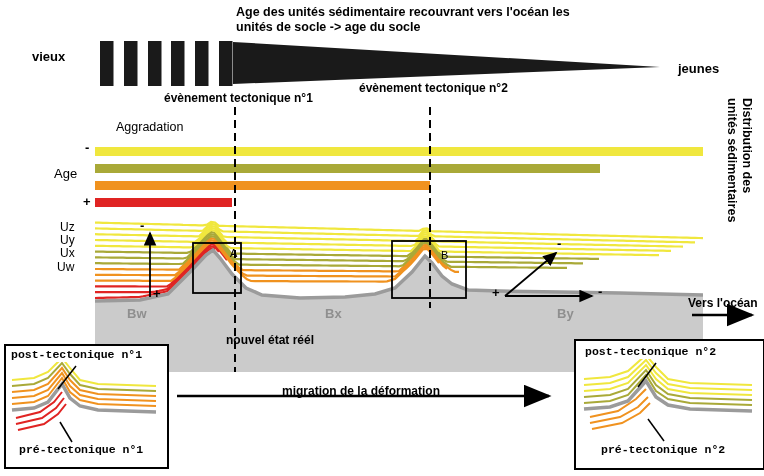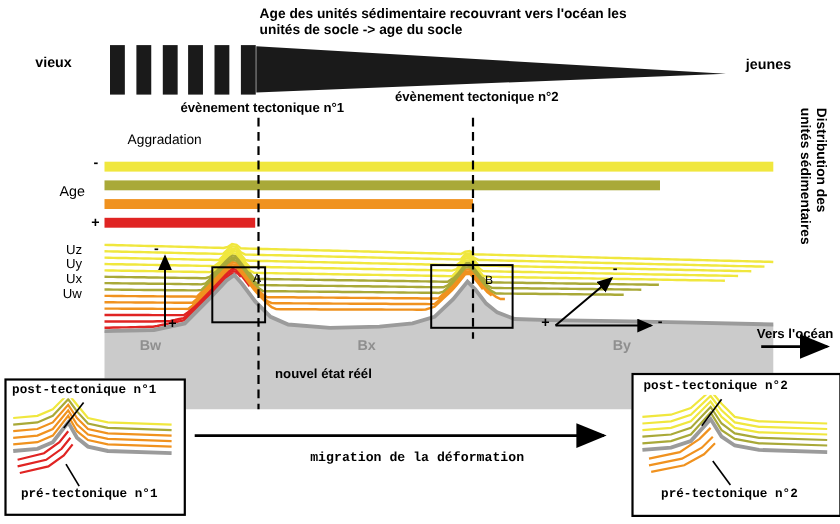--- a/index.html
+++ b/index.html
@@ -93,21 +93,21 @@
     <line class="arr" x1="505" y1="296" x2="556" y2="253" marker-end="url(#ah)"></line>
     <line class="arr" x1="505" y1="296" x2="592" y2="296" marker-end="url(#ah)"></line>
     <line class="arrbig" x1="692" y1="315" x2="752" y2="315" marker-end="url(#ah2)"></line>
     <line class="arrbig" x1="177" y1="396" x2="549" y2="396" marker-end="url(#ah2)"></line>
   </svg>
 
   <div class="lbl b t125" style="left:236px;top:5px;">Age des unités sédimentaire recouvrant vers l'océan les</div>
   <div class="lbl b t125" style="left:236px;top:20px;text-align:right;">unités de socle -&gt; age du socle</div>
 
   <div class="lbl b t13" style="left:32px;top:49px;">vieux</div>
-  <div class="lbl b t13" style="left:678px;top:51px;">jeunes</div>
+  <div class="lbl b t13" style="left:678px;top:61px;">jeunes</div>
 
   <div class="lbl b" style="left:164px;top:91px;">évènement tectonique n°1</div>
   <div class="lbl b" style="left:359px;top:81px;">évènement tectonique n°2</div>
 
   <div class="lbl t125" style="left:116px;top:120px;">Aggradation</div>
 
   <div class="lbl vert" style="left:724px;top:98px;height:180px;">
     <div>Distribution des</div>
     <div>unités sédimentaires</div>
   </div>
@@ -128,22 +128,22 @@
   <div class="lbl b t13 graytxt" style="left:325px;top:306px;">Bx</div>
   <div class="lbl b t13 graytxt" style="left:557px;top:306px;">By</div>
 
   <div class="lbl sign" style="left:140px;top:218px;">-</div>
   <div class="lbl sign" style="left:153px;top:286px;">+</div>
   <div class="lbl sign" style="left:492px;top:285px;">+</div>
   <div class="lbl sign" style="left:598px;top:284px;">-</div>
   <div class="lbl sign" style="left:557px;top:236px;">-</div>
 
   <div class="lbl b" style="left:688px;top:296px;">Vers l'océan</div>
-  <div class="lbl b" style="left:250px;top:333px;">nouvel état réél</div>
-  <div class="lbl b" style="left:282px;top:409px;font-family:Liberation Mono, monospace;">migration de la déformation</div>
+  <div class="lbl b" style="left:226px;top:333px;">nouvel état réél</div>
+  <div class="lbl b" style="left:282px;top:384px;">migration de la déformation</div>
 
   <div class="inset" style="left:4px;top:344px;width:161px;height:121px;">
     <svg class="layer" width="157" height="117" viewBox="0 0 157 117">
       <polyline class="s s-red" points="10,72 34,66 48,56 56,46"></polyline>
       <polyline class="s s-red" points="10,78 36,72 50,62 58,52"></polyline>
       <polyline class="s s-red" points="12,84 38,78 52,68 60,58"></polyline>
       <polyline class="s-grayline" points="6,64 28,62 42,56 56,38 64,52 74,60 92,64 150,66"></polyline>
       <polyline class="s s-orange" points="6,58 28,56 42,50 56,32 64,46 74,54 92,58 150,60"></polyline>
       <polyline class="s s-orange" points="6,52 28,50 42,44 56,27 64,40 74,49 92,53 150,55"></polyline>
       <polyline class="s s-orange" points="6,46 28,44 42,38 56,22 64,34 74,44 92,48 150,50"></polyline>

